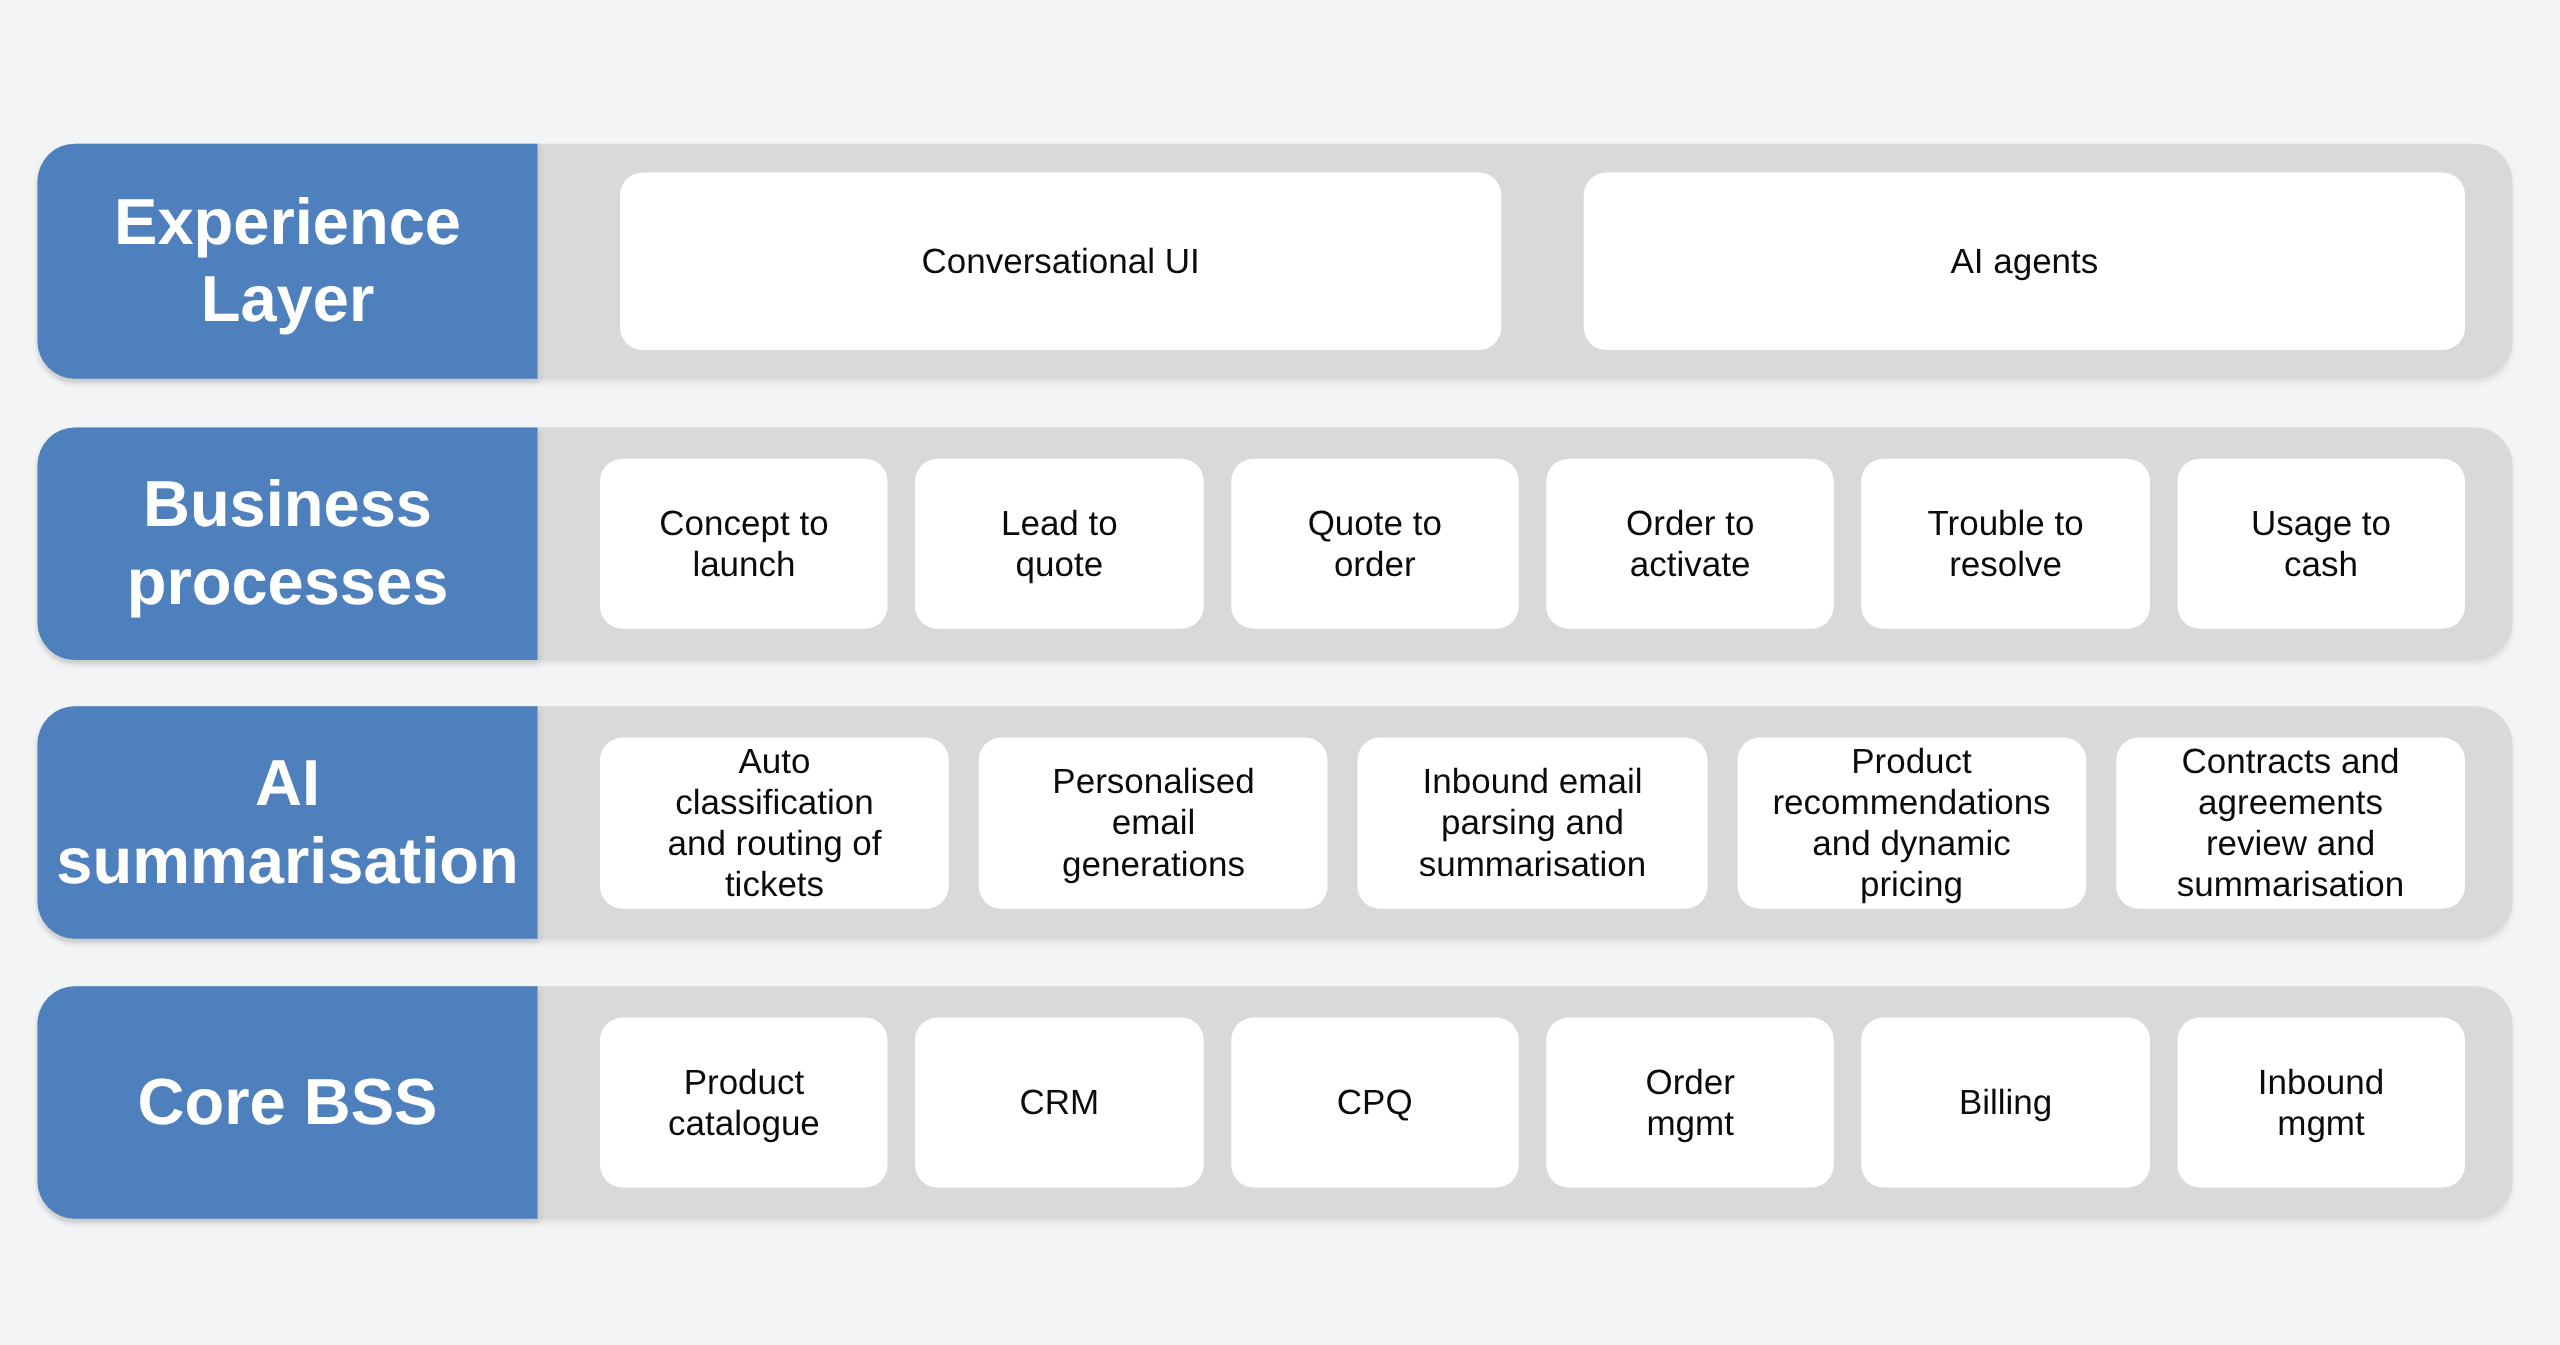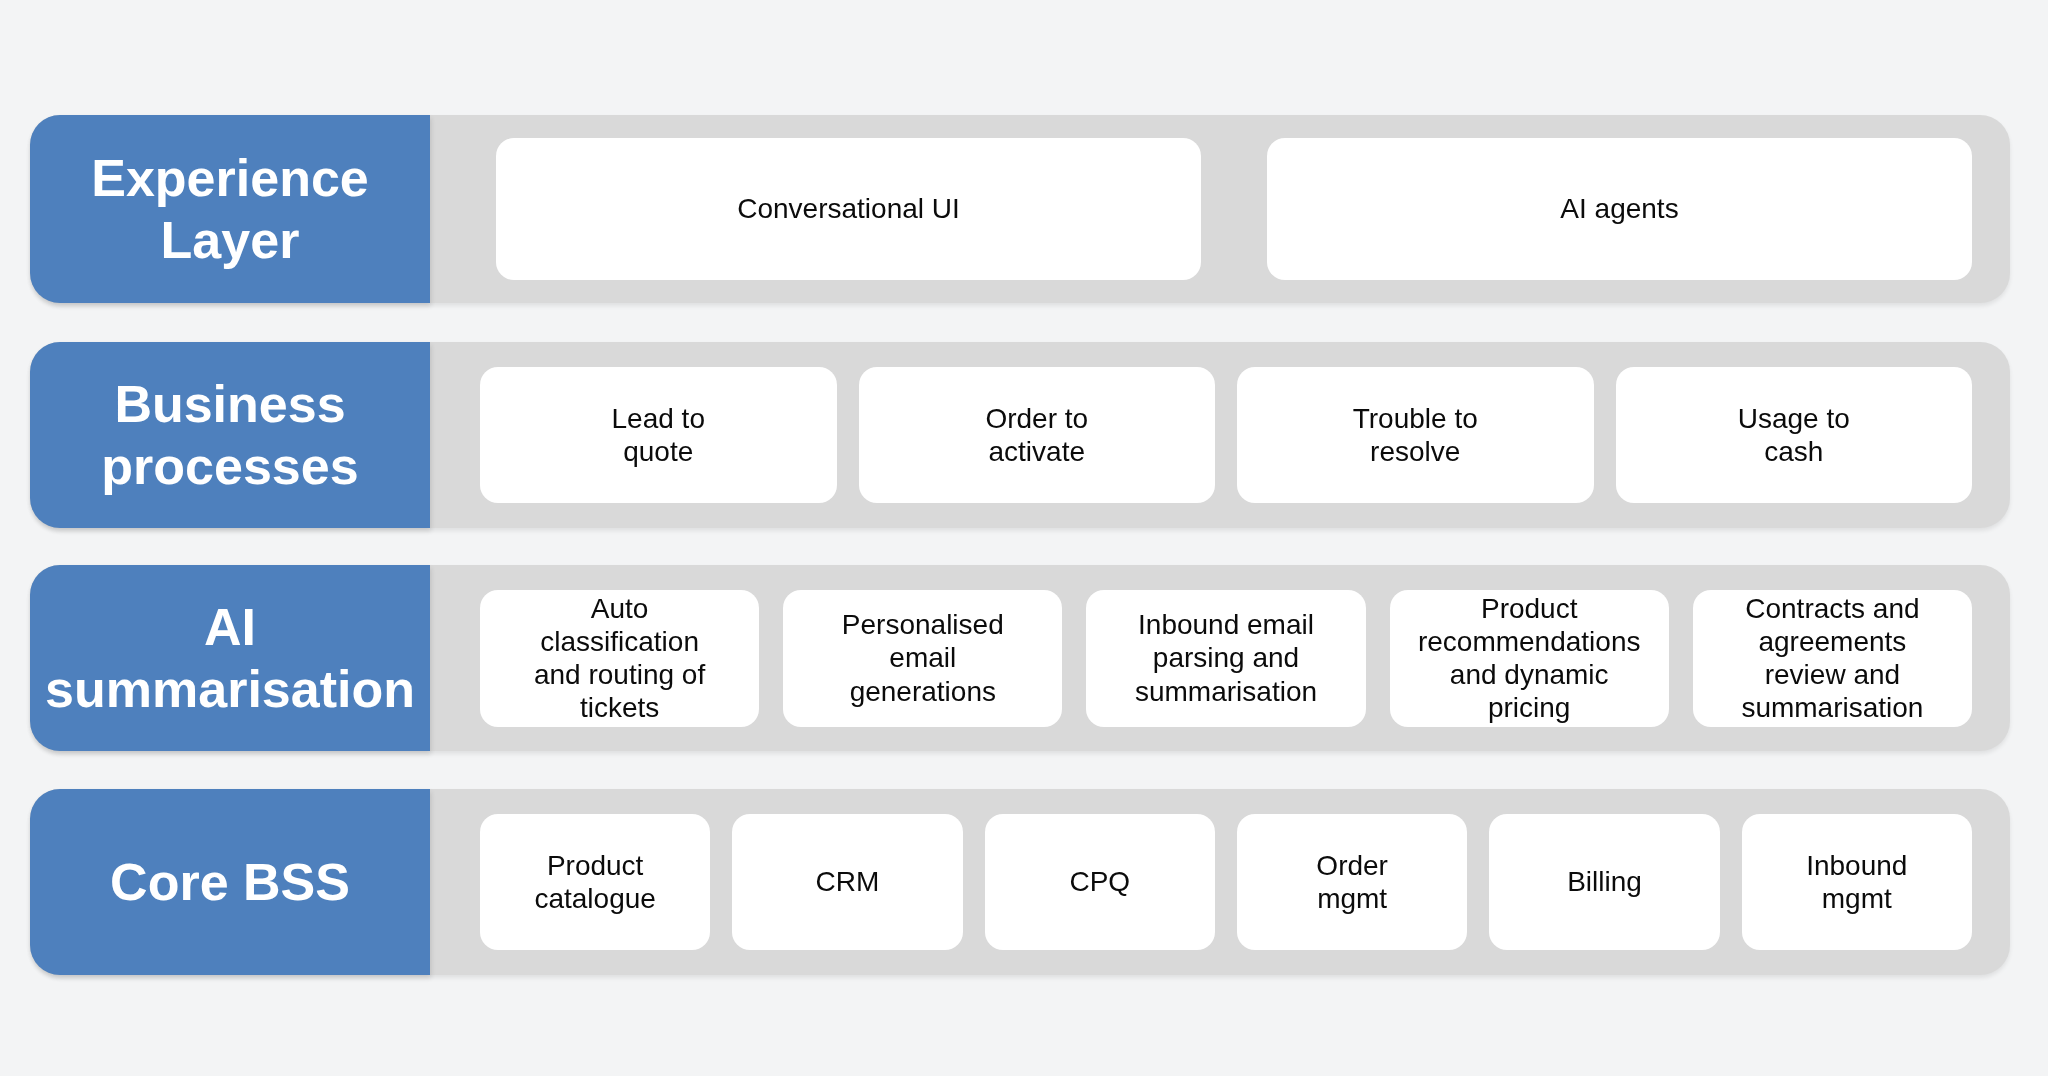--- a/index.html
+++ b/index.html
@@ -102,22 +102,30 @@
   </section>
 
   <section class="row row-r2">
     <div class="band"></div>
     <div class="label">
       <span class="label-text">Business
 processes</span>
     </div>
     <div class="cards">
       <div class="card">
+        <span class="card-text">Concept to
+launch</span>
+      </div>
+      <div class="card">
         <span class="card-text">Lead to
 quote</span>
+      </div>
+      <div class="card">
+        <span class="card-text">Quote to
+order</span>
       </div>
       <div class="card">
         <span class="card-text">Order to
 activate</span>
       </div>
       <div class="card">
         <span class="card-text">Trouble to
 resolve</span>
       </div>
       <div class="card">

